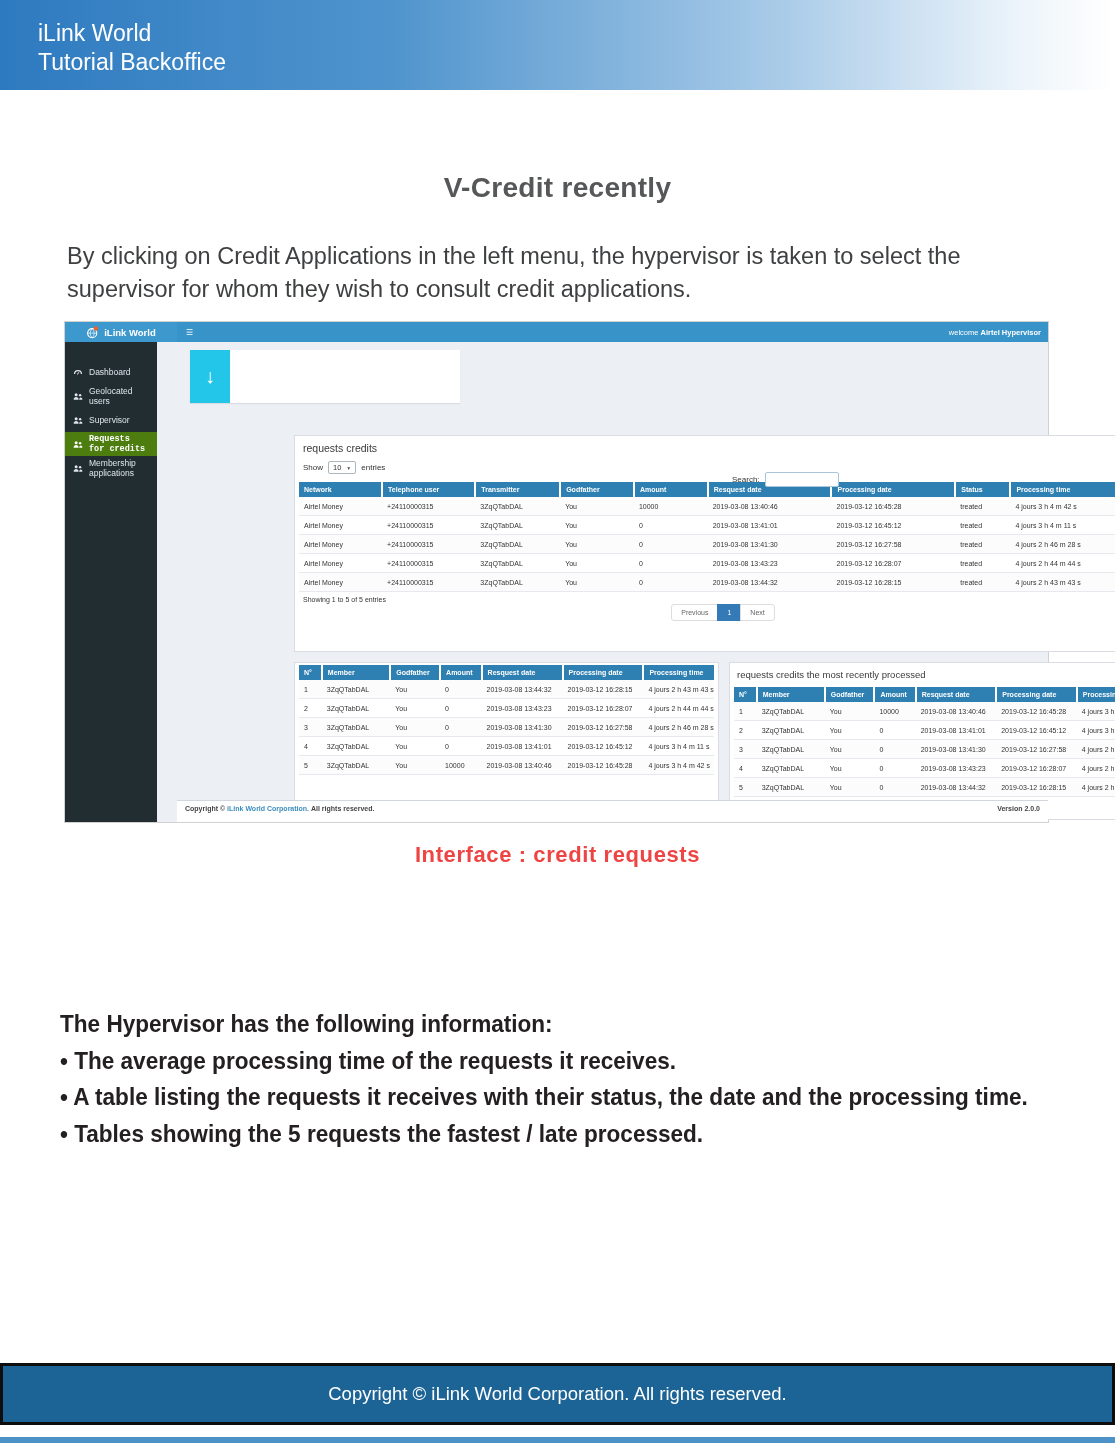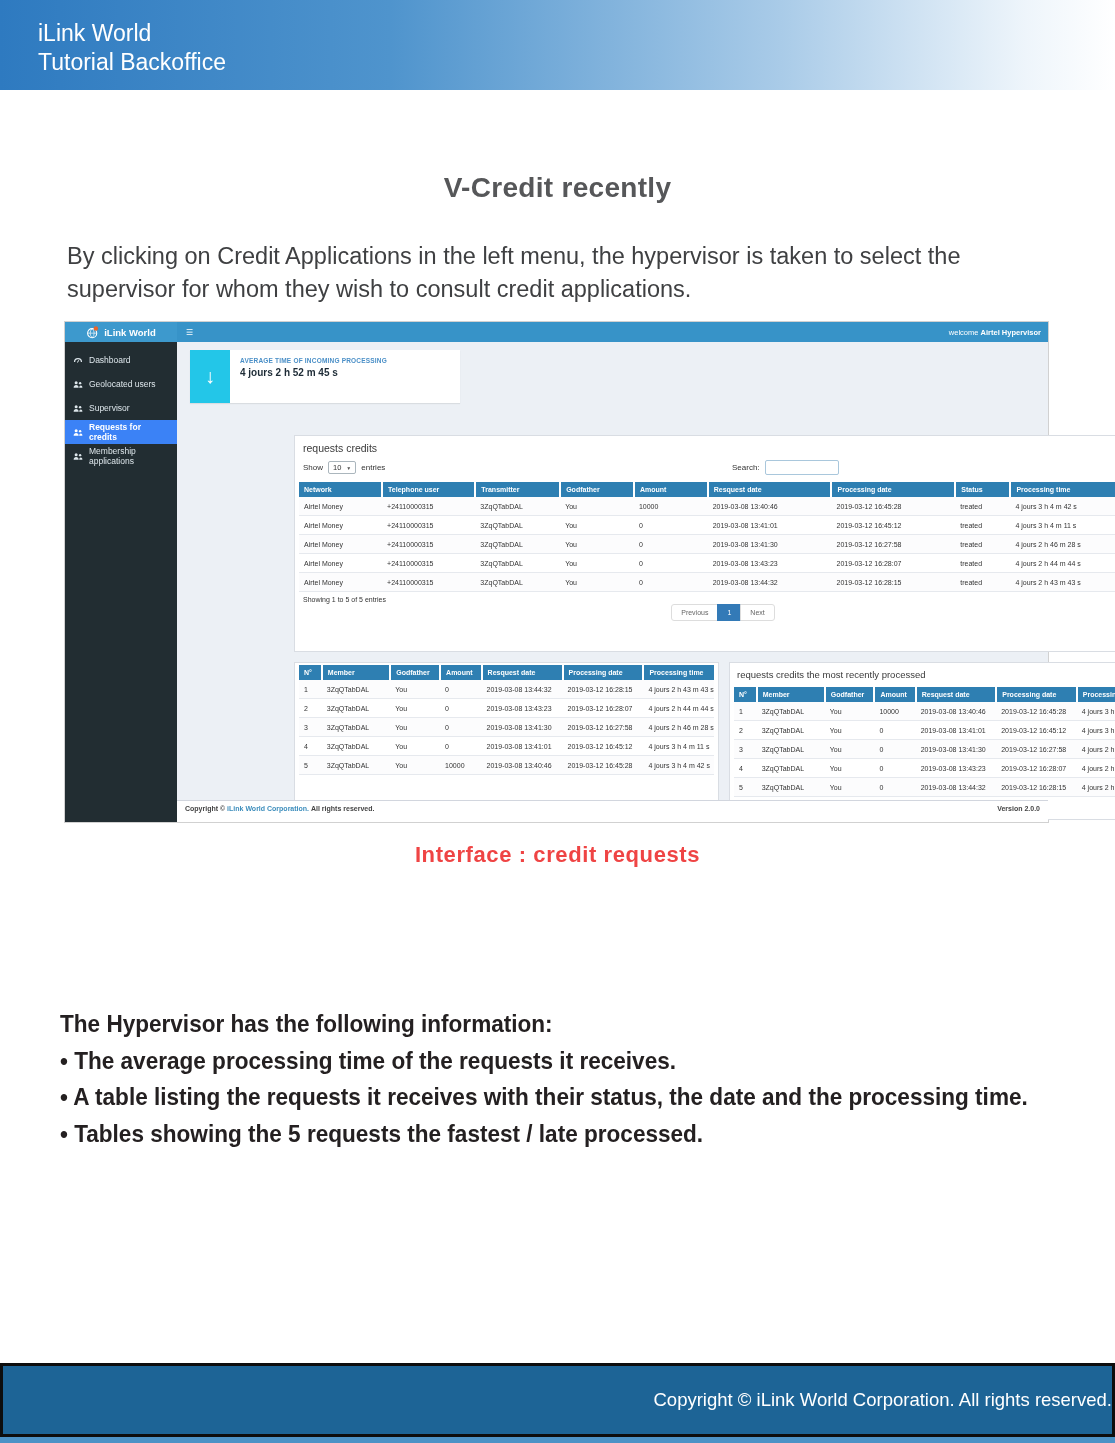--- a/index.html
+++ b/index.html
@@ -25,46 +25,46 @@
     background:#ecf0f5; box-shadow:0 0 0 1px rgba(0,0,0,.18); font-family:"Liberation Sans", sans-serif; }
   .topbar { position:absolute; top:0; left:0; width:983px; height:20px; display:flex; }
   .brand { width:112px; height:20px; background:var(--topbar-brand-blue,#3d99cd); color:#fff;
     display:flex; align-items:center; justify-content:center; gap:5px; font-size:9.5px; font-weight:700; }
   .brand .logo { display:inline-flex; width:13px; height:13px; }
   .topnav { flex:1; background:var(--topbar-blue,#3793c8); color:#fff; display:flex; align-items:center; }
   .hamburger { font-size:8px; padding:0 9px; cursor:pointer; }
   .welcome { margin-left:auto; font-size:7.5px; padding-right:7px; }
   .welcome b { font-weight:700; }
 
-  .sidebar { position:absolute; top:20px; left:0; width:112px; height:480px; background:var(--sidebar-dark,#222d32); padding-top:6px; }
+  .sidebar { position:absolute; top:20px; left:0; width:92px; height:480px; background:var(--sidebar-dark,#222d32); padding-top:18px; }
   .side-item { display:flex; align-items:center; gap:6px; height:24px; padding:0 8px;
     color:#dde6eb; font-size:8.5px; cursor:pointer; }
   .side-item .sicon { display:inline-flex; width:10px; height:9px; flex:none; }
   .side-item .sicon svg { width:10px; height:9px; fill:currentColor; }
-  .side-item.active { background:#3b82f6; color:#fff; font-weight:700; }
+  .side-item.active { background:#4d7c0f; color:#fff; font-weight:700;font-family:Liberation Mono, monospace; }
 
   .content { position:absolute; top:20px; left:112px; right:0; bottom:0; background:#ecf0f5; }
 
   .stat-card { position:absolute; left:13px; top:8px; width:270px; height:53px; background:#fff;
     display:flex; box-shadow:0 1px 1px rgba(0,0,0,.08); }
   .stat-icon { width:40px; height:53px; background:var(--stat-cyan,#23c6e8); color:#fff;
     display:flex; align-items:center; justify-content:center; font-size:20px; font-weight:700; }
   .stat-text { padding:7px 10px; }
   .stat-label { font-size:6.5px; font-weight:700; color:#4a8fc7; letter-spacing:.2px; }
   .stat-value { font-size:10px; font-weight:700; color:#1d2b36; margin-top:3px; }
 
   .panel { position:absolute; background:#fff; border:1px solid #d9dde3; }
   .main-panel { left:117px; top:93px; width:858px; height:217px; }
   .panel-title { font-size:10.5px; color:#3a3a3a; padding:6px 8px 4px; }
   .controls { position:relative; height:22px; font-size:8px; color:#333; }
   .show-group { position:absolute; left:8px; top:3px; display:flex; align-items:center; gap:5px; }
   .select-box { display:inline-flex; align-items:center; gap:5px; border:1px solid #abb6bd;
     border-radius:2px; padding:1px 4px; font-size:7.5px; background:#fff; cursor:pointer; }
   .select-box .caret { font-size:5px; color:#555; }
-  .search-group { position:absolute; left:437px; top:2px; display:flex; align-items:center; gap:5px; }
+  .search-group { position:absolute; left:437px; top:14px; display:flex; align-items:center; gap:5px; }
   .search-input { width:74px; height:15px; border:1px solid #a9c7dc; border-radius:2px; outline:none; font-size:8px; padding:0 3px; }
 
   table.dt { border-collapse:collapse; table-layout:fixed; width:calc(100% - 8px); margin:2px 4px 0; }
   table.dt th { background:var(--table-header-blue,#2e7fb2); color:#fff; font-size:7px; font-weight:700;
     text-align:left; padding:4px 5px; border-right:2px solid #fff; overflow:hidden; white-space:nowrap; cursor:pointer; }
   table.dt th:last-child { border-right:none; }
   table.dt td { font-size:7px; color:#333; padding:5.5px 5px; border-bottom:1px solid #e6e9ee; overflow:hidden; white-space:nowrap; }
   table.dt tbody tr:nth-child(odd) { background:#fcfcfd; }
   .main-dt th:nth-child(1),.main-dt td:nth-child(1){width:9.8%;}
   .main-dt th:nth-child(2),.main-dt td:nth-child(2){width:11%;}
@@ -106,23 +106,23 @@
 
   
   .caption { position:absolute; top:842px; left:0; width:100%; text-align:center;
     font-size:22px; font-weight:700; color:#ef4444; letter-spacing:.6px; }
 
   .info { position:absolute; top:1006px; left:60px; width:1010px; color:#242021; }
   .info div { font-size:24px; font-weight:700; line-height:36.5px;
     transform:scaleX(.94); transform-origin:left; white-space:nowrap; }
 
   
-  .page-footer { position:absolute; top:1363px; left:0; width:1115px; height:74px;
+  .page-footer { position:absolute; top:1363px; left:0; width:1115px; height:62px;
     background:var(--footer-bar-blue,#1d6496); border:3px solid #0d0d0d;
-    display:flex; align-items:center; justify-content:flex-end; }
+    display:flex; align-items:center; justify-content:center; }
   .page-footer span { color:#fff; font-size:18.5px; }
   .footer-strip { position:absolute; top:1437px; left:0; width:1115px; height:6px; background:#4c92c6; }
 </style>
 </head>
 <body>
 
 <div class="page">
 
   <header class="doc-header">
     <div class="dh1">iLink World</div>
@@ -208,24 +208,20 @@
             </svg>
         </span>
         <span>Membership applications</span>
       </div>
     </nav>
 
     <div class="content">
 
       <div class="stat-card">
         <div class="stat-icon">↓</div>
-        <div class="stat-text">
-          <div class="stat-label">AVERAGE TIME OF INCOMING PROCESSING</div>
-          <div class="stat-value">4 jours 2 h 52 m 45 s</div>
-        </div>
       </div>
 
       <section class="panel main-panel">
         <div class="panel-title">requests credits</div>
         <div class="controls">
           <div class="show-group">
             <span>Show</span>
             <span class="select-box">
               <span>10</span>
               <span class="caret">▼</span>

